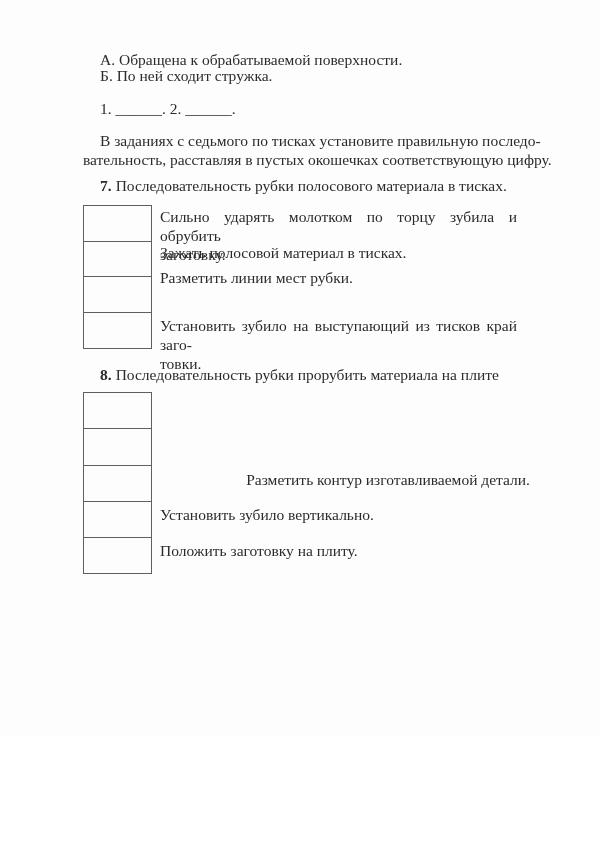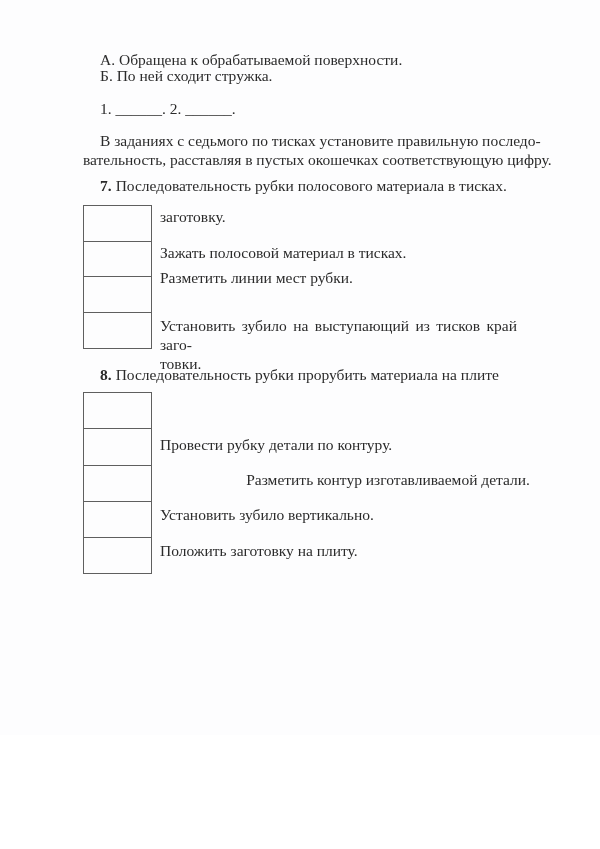--- a/index.html
+++ b/index.html
@@ -68,20 +68,21 @@
   </div>
 
   <div class="boxcol" style="top:205px;">
     <div class="abox h7"></div>
     <div class="abox h7"></div>
     <div class="abox h7"></div>
     <div class="abox h7"></div>
   </div>
 
   <div class="block trow" style="top:207px;">
+    <div class="jline">Сильно ударять молотком по торцу зубила и обрубить</div>
     <div>заготовку.</div>
   </div>
   <div class="block trow" style="top:243px;">
     <div>Зажать полосовой материал в тисках.</div>
   </div>
   <div class="block trow" style="top:268px;">
     <div>Разметить линии мест рубки.</div>
   </div>
   <div class="block trow" style="top:316px;">
     <div class="jline">Установить зубило на выступающий из тисков край заго-</div>
@@ -93,23 +94,20 @@
   </div>
 
   <div class="boxcol" style="top:392px;">
     <div class="abox h8"></div>
     <div class="abox h8"></div>
     <div class="abox h8"></div>
     <div class="abox h8"></div>
     <div class="abox h8"></div>
   </div>
 
-  <div class="block trow8" style="top:435px;">
-    <div>Провести рубку детали по контуру.</div>
-  </div>
   <div class="block trow8" style="top:470px;text-align:right;">
     <div>Разметить контур изготавливаемой детали.</div>
   </div>
   <div class="block trow8" style="top:505px;">
     <div>Установить зубило вертикально.</div>
   </div>
   <div class="block trow8" style="top:541px;">
     <div>Положить заготовку на плиту.</div>
   </div>
 

